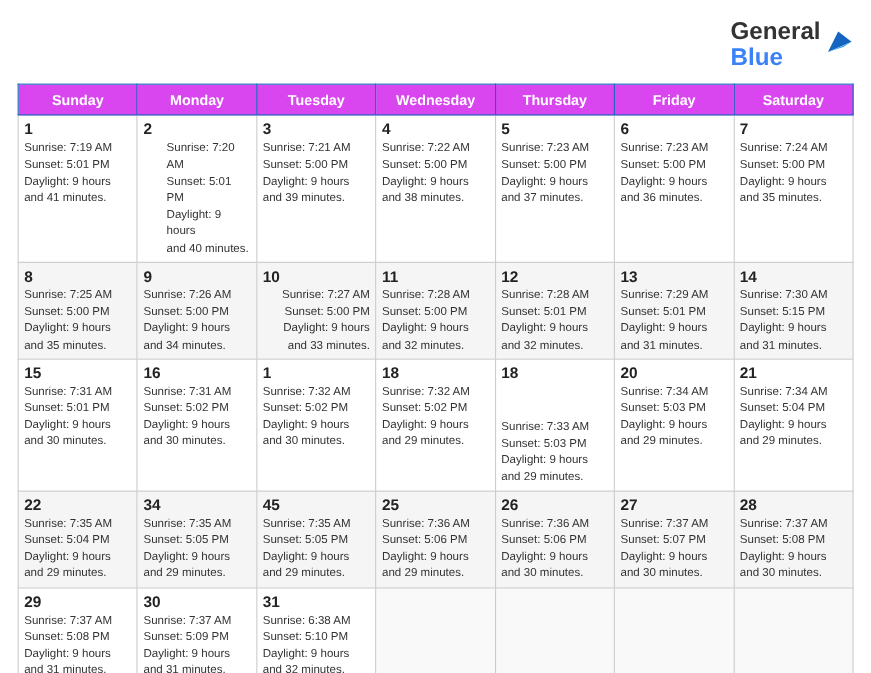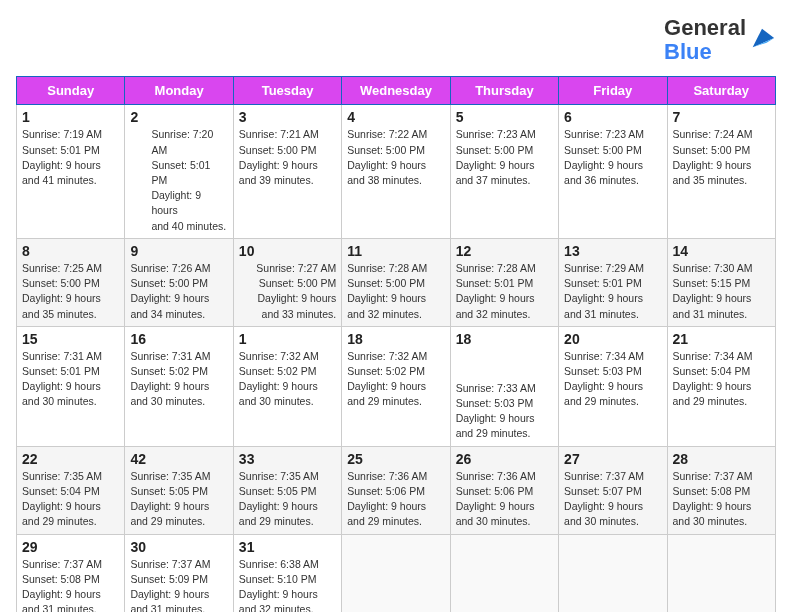--- a/index.html
+++ b/index.html
@@ -278,28 +278,28 @@
       </tr>
       <tr>
         <td>
           <span class="day-number">22</span>
           <div class="day-content" style="white-space: pre-line;">Sunrise: 7:35 AM
 Sunset: 5:04 PM
 Daylight: 9 hours
 and 29 minutes.</div>
         </td>
         <td>
-          <span class="day-number">42</span>
+          <span class="day-number">34</span>
           <div class="day-content" style="white-space: pre-line;">Sunrise: 7:35 AM
 Sunset: 5:05 PM
 Daylight: 9 hours
 and 29 minutes.</div>
         </td>
         <td>
-          <span class="day-number">33</span>
+          <span class="day-number">45</span>
           <div class="day-content" style="white-space: pre-line;">Sunrise: 7:35 AM
 Sunset: 5:05 PM
 Daylight: 9 hours
 and 29 minutes.</div>
         </td>
         <td>
           <span class="day-number">25</span>
           <div class="day-content" style="white-space: pre-line;">Sunrise: 7:36 AM
 Sunset: 5:06 PM
 Daylight: 9 hours

